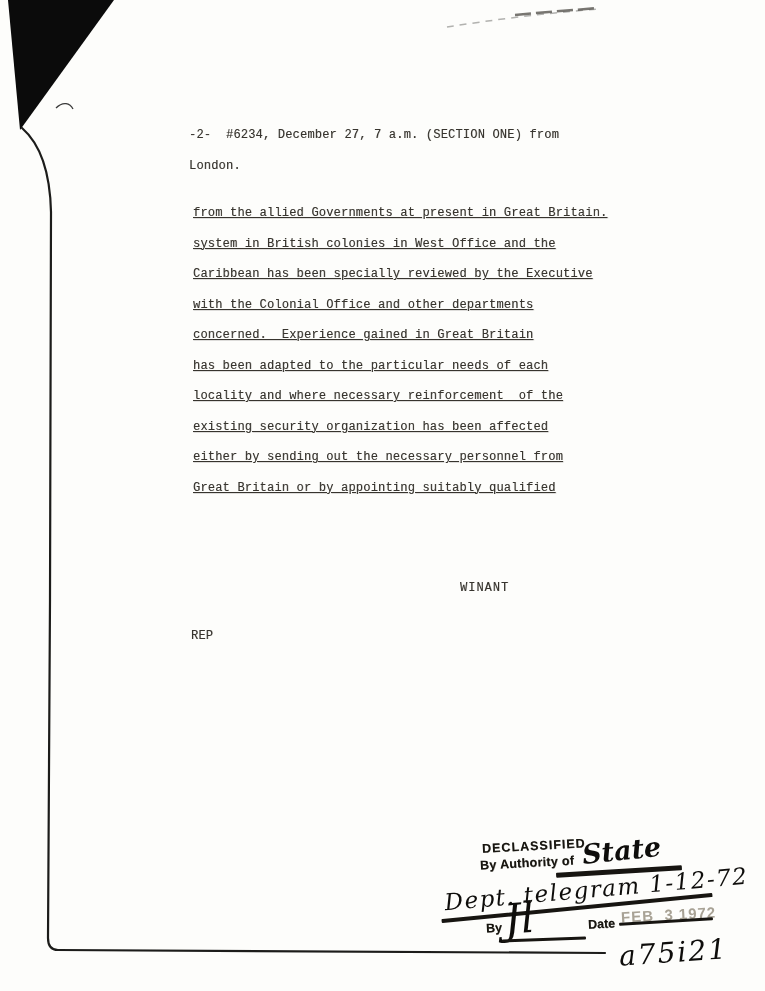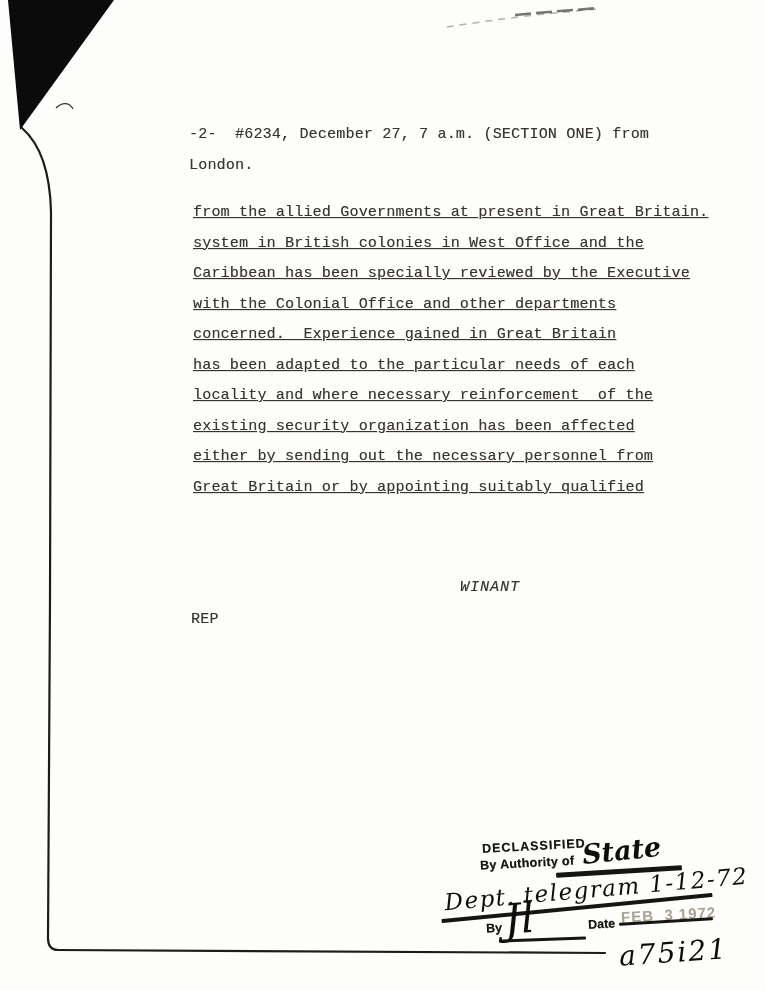--- a/index.html
+++ b/index.html
@@ -7,29 +7,29 @@
     position:relative;
     width:765px;height:991px;
     background:#fdfdfb;
     overflow:hidden;
     font-family:"Liberation Mono",monospace;
   }
   .artifacts{position:absolute;left:0;top:0;z-index:1;}
   .typed{
     position:absolute;z-index:2;
     color:#37342e;
-    font-size:15px;
+    font-size:12px;
     letter-spacing:.2px;
     text-shadow:.4px .4px .3px rgba(55,52,46,.4);
   }
   .typed .line{white-space:pre;line-height:30.5px;height:30.5px;}
   .header{left:189px;top:120px;}
   .body{left:193px;top:198px;text-decoration:underline;}
-  .sig-line{left:460px;top:580px;line-height:16px;letter-spacing:1px;font-style:italic;}
-  .footer-line{left:191px;top:612px;line-height:16px;}
+  .sig-line{left:460px;top:580px;line-height:16px;letter-spacing:1px;}
+  .footer-line{left:191px;top:628px;line-height:16px;}
 
   
   .stamp-el{position:absolute;z-index:3;}
   .stamp-type{
     font-family:"Liberation Sans",sans-serif;
     font-weight:bold;color:#17150f;
     text-shadow:.3px .3px 0 rgba(23,21,15,.55);
   }
   .hw{
     font-family:"DejaVu Serif",serif;

